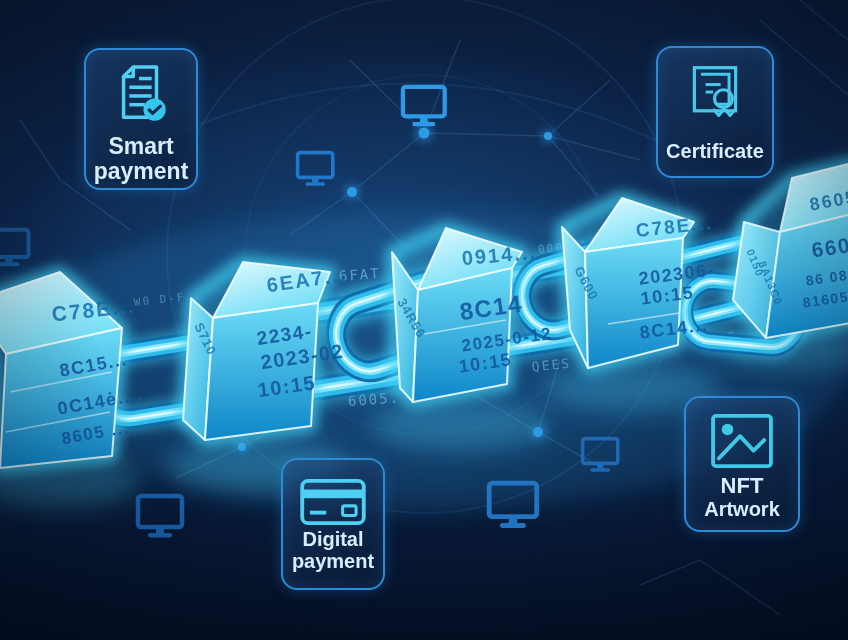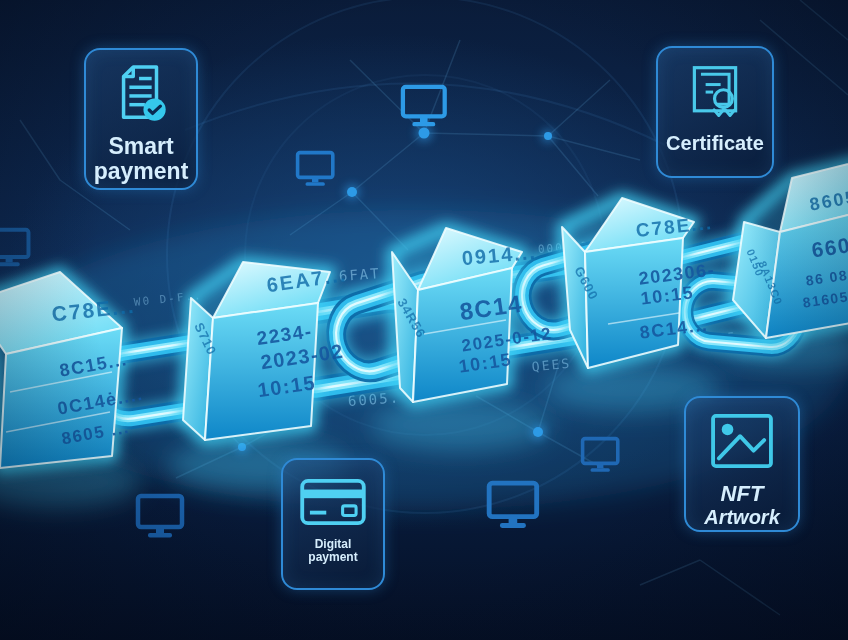--- a/index.html
+++ b/index.html
@@ -231,47 +231,47 @@
   <div class="card-icon" style="margin-top:14px;">
     <svg width="60" height="62" viewBox="0 0 64 64">
       <rect x="10" y="5" width="44" height="46" fill="none" stroke="#49c9ea" stroke-width="3.4"></rect>
       <path d="M17,12 H47 V44 H33" fill="none" stroke="#49c9ea" stroke-width="3.2"></path>
       <line x1="22" y1="23" x2="38" y2="23" stroke="#49c9ea" stroke-width="3.2"></line>
       <line x1="22" y1="31" x2="30" y2="31" stroke="#49c9ea" stroke-width="3.2"></line>
       <circle cx="41" cy="38" r="9.5" fill="none" stroke="#49c9ea" stroke-width="3.4"></circle>
       <path d="M31,50 l5,6 5,-6 M43,50 l5,6 5,-6" fill="none" stroke="#49c9ea" stroke-width="3.2" stroke-linecap="round" stroke-linejoin="round"></path>
     </svg>
   </div>
-  <div class="card-label" style="margin-top:8px; font-size:20px;">
+  <div class="card-label" style="margin-top:16px; font-size:20px;">
     <span class="lbl-line">Certificate</span>
   </div>
 </div>
 
 <div class="card" style="left:281px; top:458px; width:104px; height:132px;">
   <div class="card-icon" style="margin-top:18px;">
     <svg width="68" height="50" viewBox="0 0 68 52">
       <rect x="2" y="3" width="64" height="44" rx="6" fill="none" stroke="#4fd0f2" stroke-width="4"></rect>
       <rect x="2" y="12" width="64" height="9" fill="#4fd0f2"></rect>
       <rect x="44" y="29" width="14" height="10" rx="2" fill="none" stroke="#4fd0f2" stroke-width="3.2"></rect>
       <rect x="10" y="34" width="17" height="4" fill="#4fd0f2"></rect>
     </svg>
   </div>
-  <div class="card-label" style="margin-top:10px; font-size:12px;">
+  <div class="card-label" style="font-size:20px;">
     <span class="lbl-line">Digital</span>
     <span class="lbl-line">payment</span>
   </div>
 </div>
 
 <div class="card" style="left:684px; top:396px; width:116px; height:136px;">
   <div class="card-icon" style="margin-top:16px;">
     <svg width="62" height="54" viewBox="0 0 64 56">
       <rect x="2" y="2" width="60" height="52" rx="3" fill="none" stroke="#3fc8e8" stroke-width="4"></rect>
       <circle cx="17" cy="16" r="6" fill="#3fc8e8"></circle>
       <path d="M8,46 L30,23 L44,38 L55,27" fill="none" stroke="#3fc8e8" stroke-width="4" stroke-linecap="round" stroke-linejoin="round"></path>
     </svg>
   </div>
-  <div class="card-label" style="margin-top:14px; font-size:20px;font-style:italic;">
+  <div class="card-label" style="margin-top:6px; font-size:20px;">
     <span class="lbl-line nft-line1">NFT</span>
     <span class="lbl-line">Artwork</span>
   </div>
 </div>
 
 </div>
 
 </body></html>

